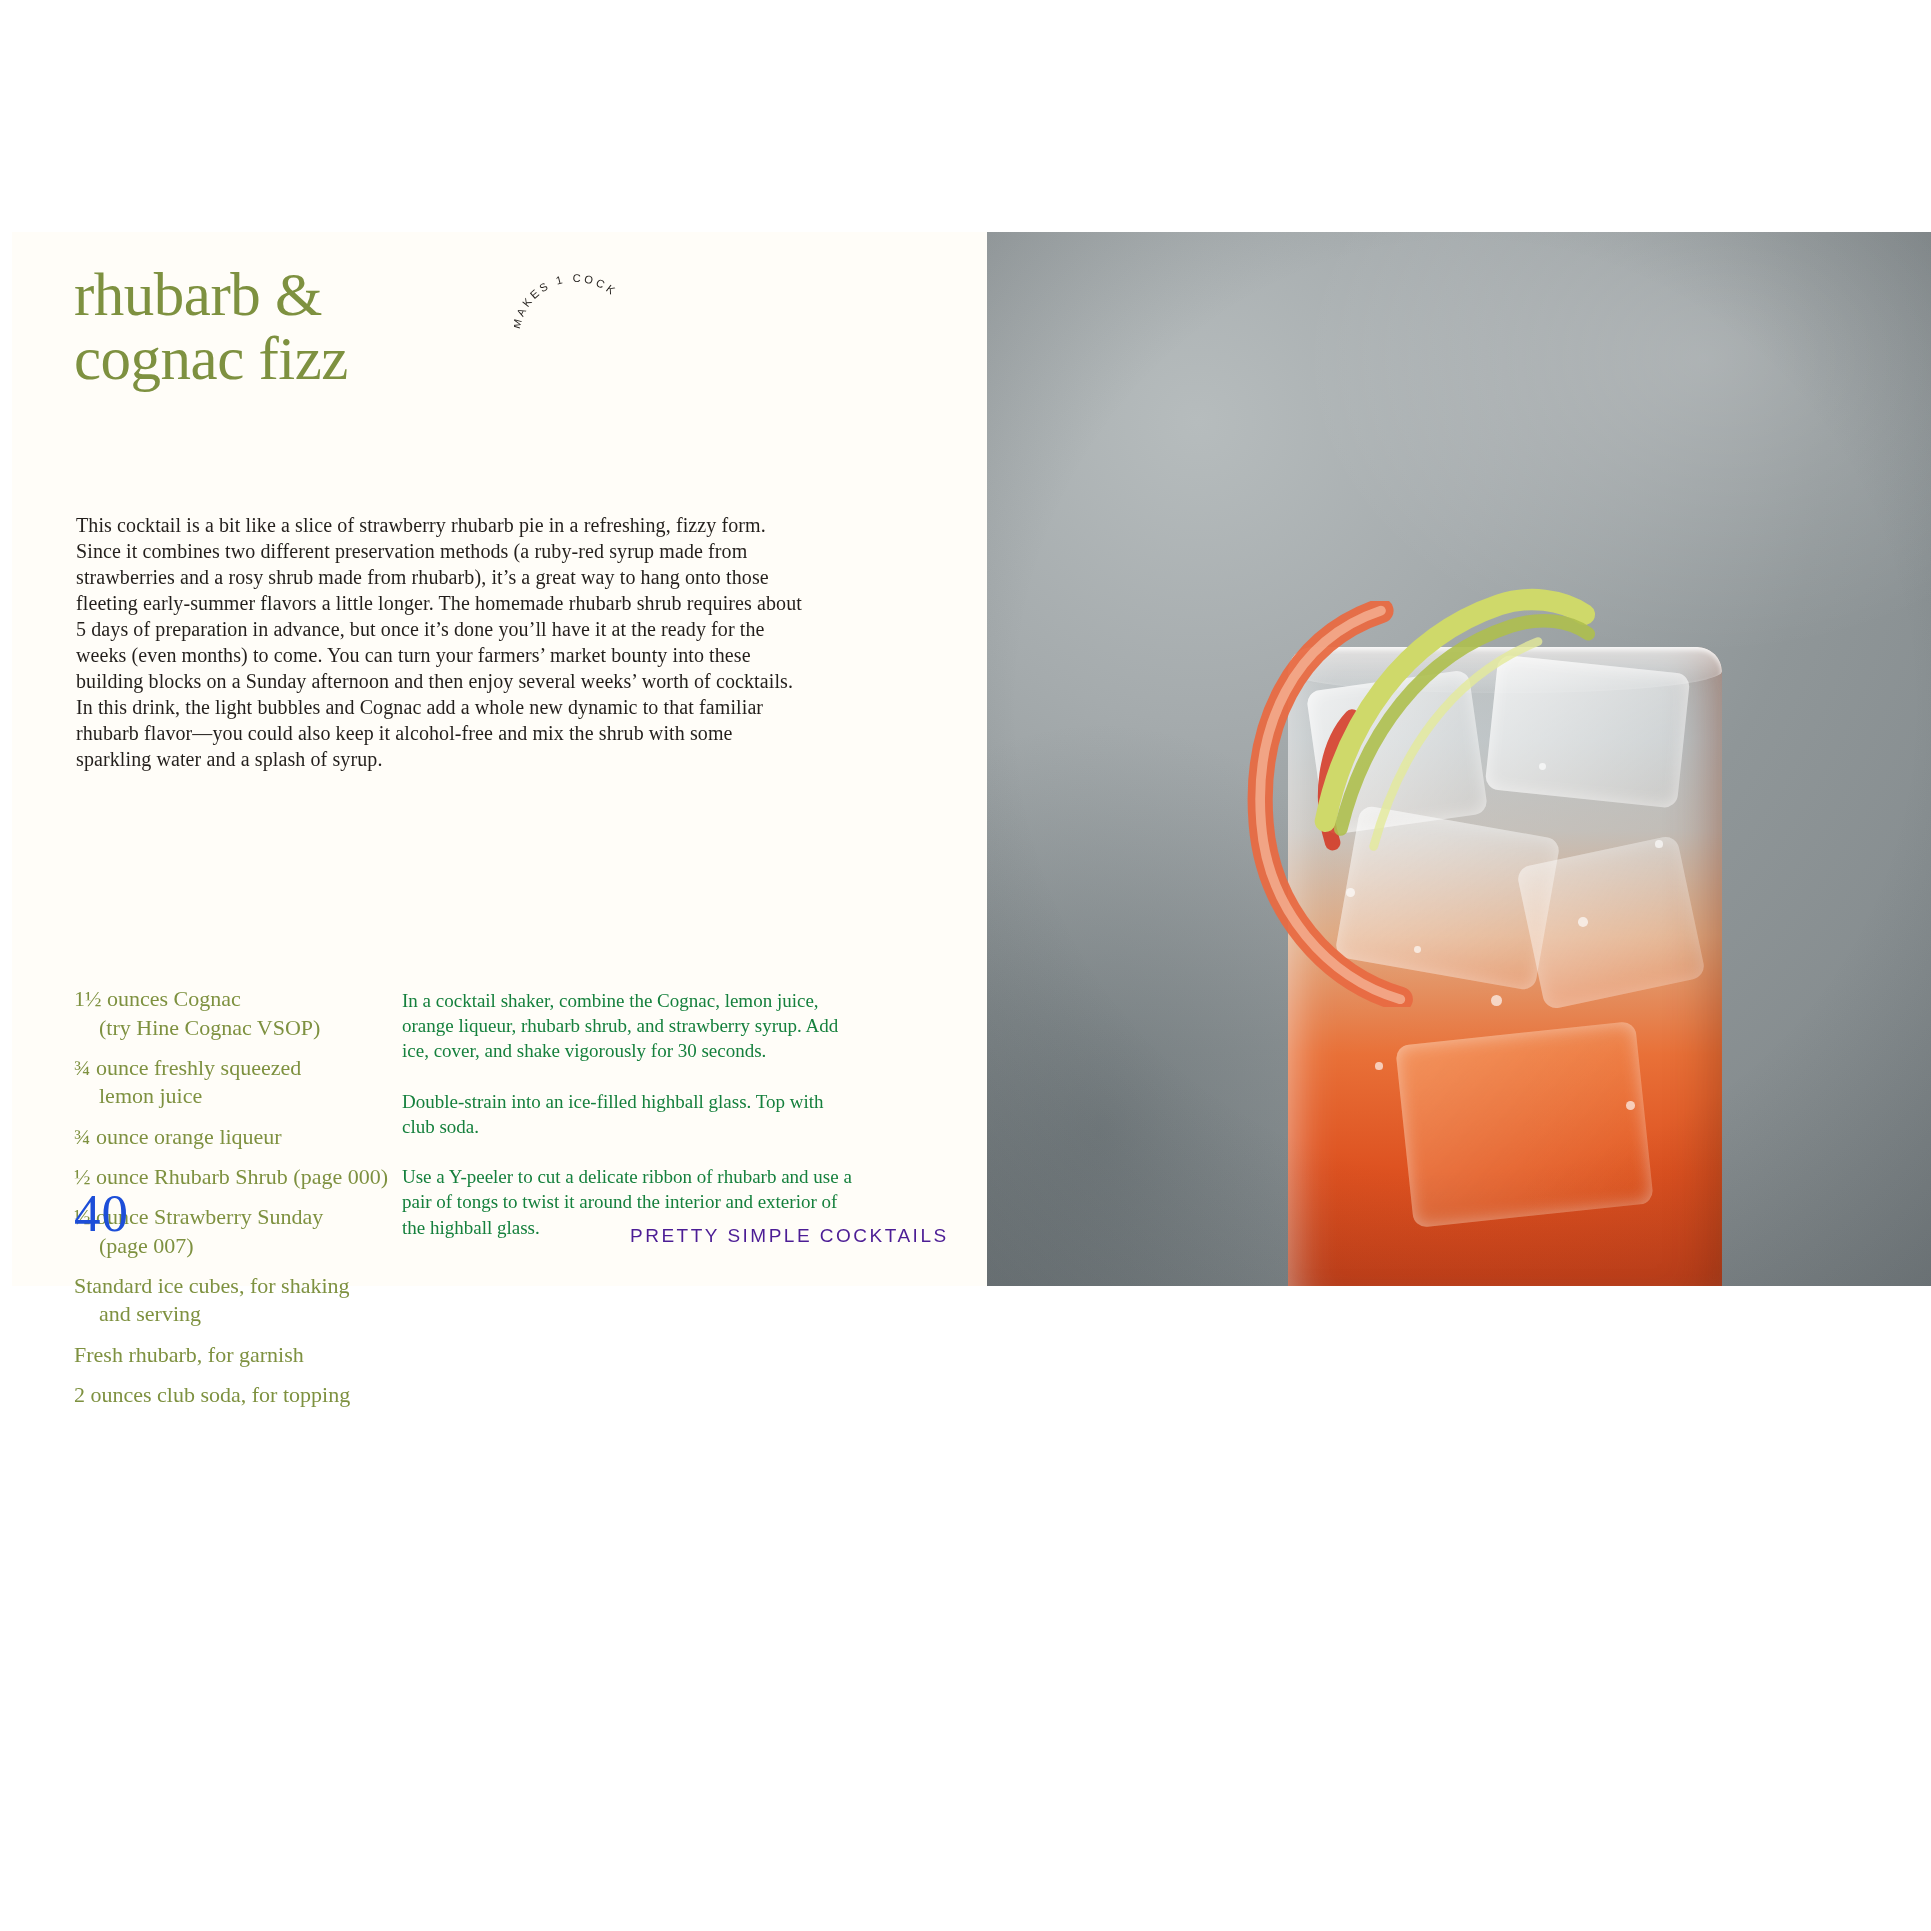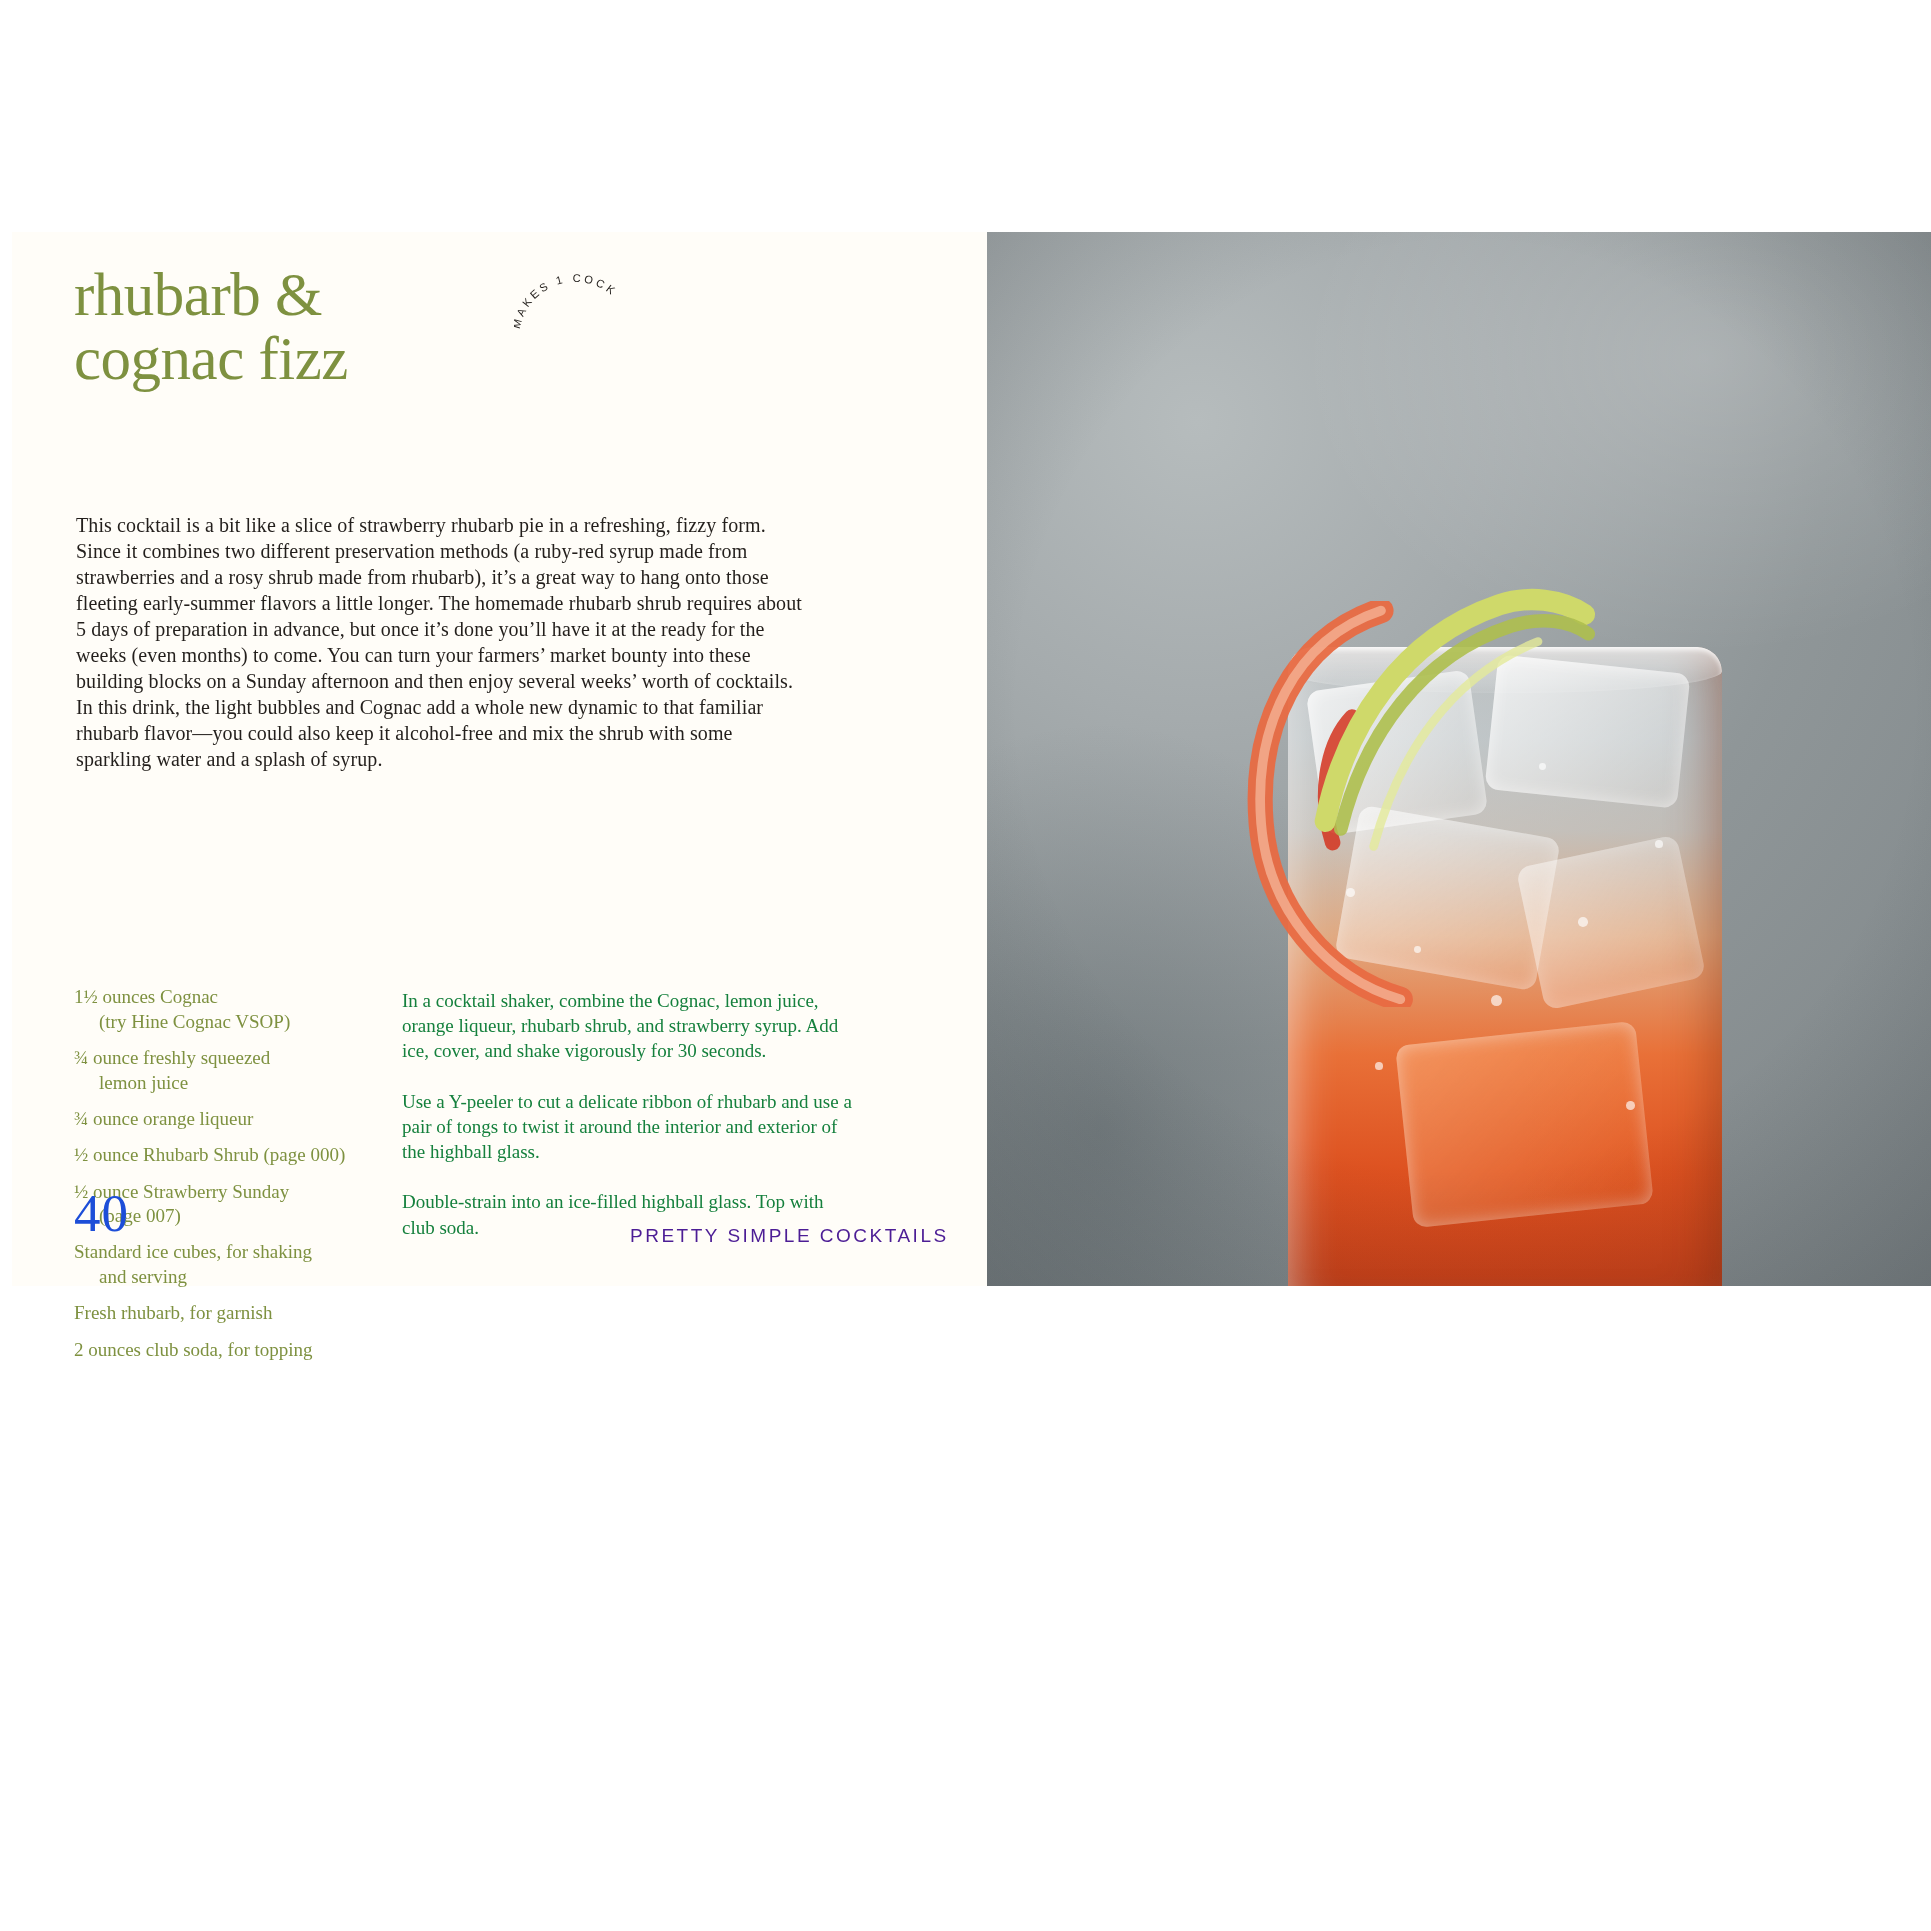--- a/index.html
+++ b/index.html
@@ -76,21 +76,21 @@
     left: 62px;
     top: 753px;
     width: 859px;
   }
   .col-ingredients {
     position: absolute;
     left: 0;
     top: 0;
     width: 319px;
     color: #7e9140;
-    font-size: 19px;
+    font-size: 22px;
     line-height: 1.30;
   }
   .ingredient {
     margin: 0 0 11.6px 0;
   }
   .ingredient .cont {
     display: block;
     padding-left: 25px;
   }
   .col-steps {
@@ -281,22 +281,22 @@
         <div class="ingredient">
           <span>Fresh rhubarb, for garnish</span>
         </div>
         <div class="ingredient">
           <span>2 ounces club soda, for topping</span>
         </div>
       </div>
 
       <div class="col-steps">
         <p>In a cocktail shaker, combine the Cognac, lemon juice, orange liqueur, rhubarb shrub, and strawberry syrup. Add ice, cover, and shake vigorously for 30 seconds.</p>
+        <p>Double-strain into an ice-filled highball glass. Top with club soda.</p>
         <p>Use a Y-peeler to cut a delicate ribbon of rhubarb and use a pair of tongs to twist it around the interior and exterior of the highball glass.</p>
-        <p>Double-strain into an ice-filled highball glass. Top with club soda.</p>
       </div>
 
     </div>
 
     <div class="folio">40</div>
     <div class="running-head">PRETTY SIMPLE COCKTAILS</div>
 
   </div>
 
   <div class="page-right">

